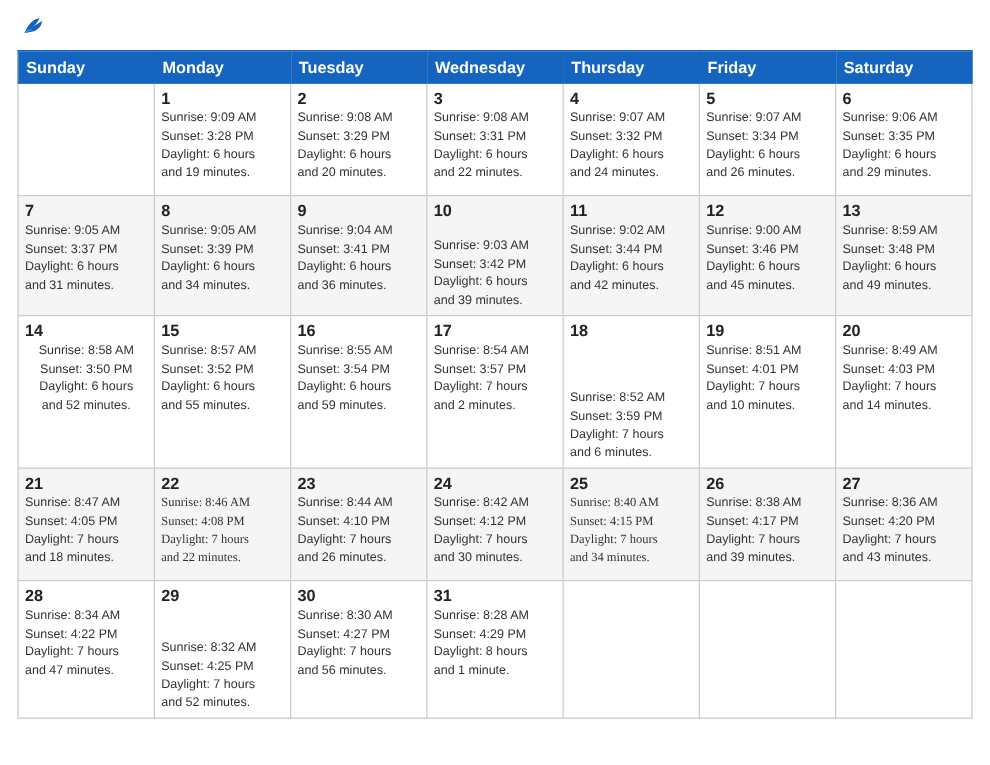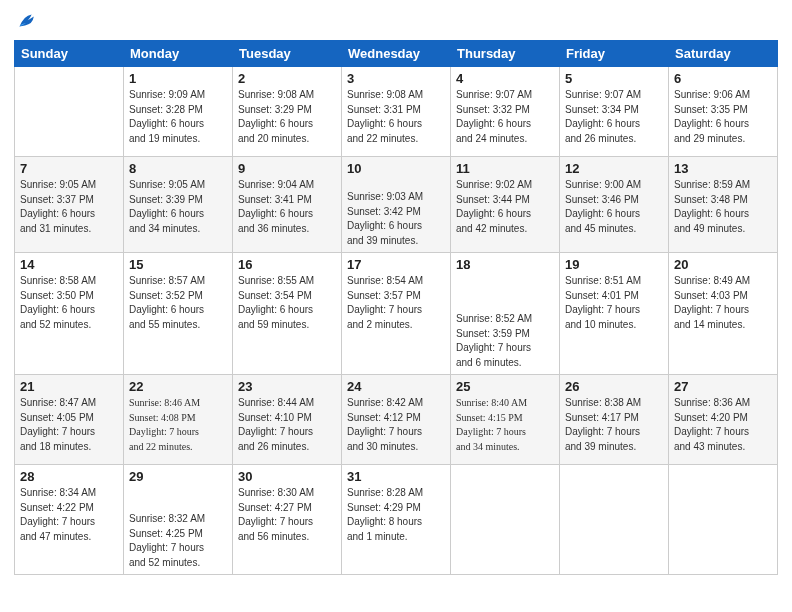--- a/index.html
+++ b/index.html
@@ -221,21 +221,21 @@
             <div class="day-num">13</div>
             <div class="day-info" style="white-space: pre-line;">Sunrise: 8:59 AM
 Sunset: 3:48 PM
 Daylight: 6 hours
 and 49 minutes.</div>
           </td>
         </tr>
         <tr>
           <td>
             <div class="day-num">14</div>
-            <div class="day-info" style="white-space: pre-line;">Sunrise: 8:58 AM
+            <div class="day-info" style="white-space: pre-line; text-align: center;">Sunrise: 8:58 AM
 Sunset: 3:50 PM
 Daylight: 6 hours
 and 52 minutes.</div>
           </td>
           <td>
             <div class="day-num">15</div>
             <div class="day-info" style="white-space: pre-line;">Sunrise: 8:57 AM
 Sunset: 3:52 PM
 Daylight: 6 hours
 and 55 minutes.</div>

